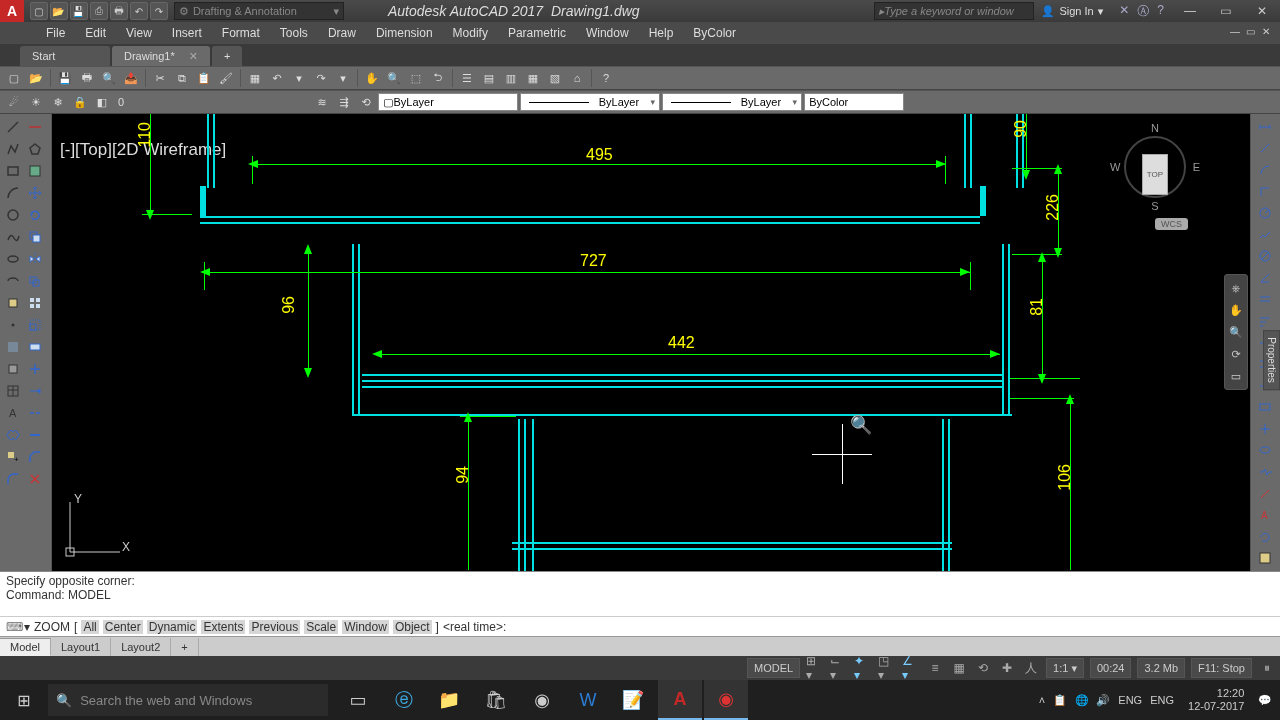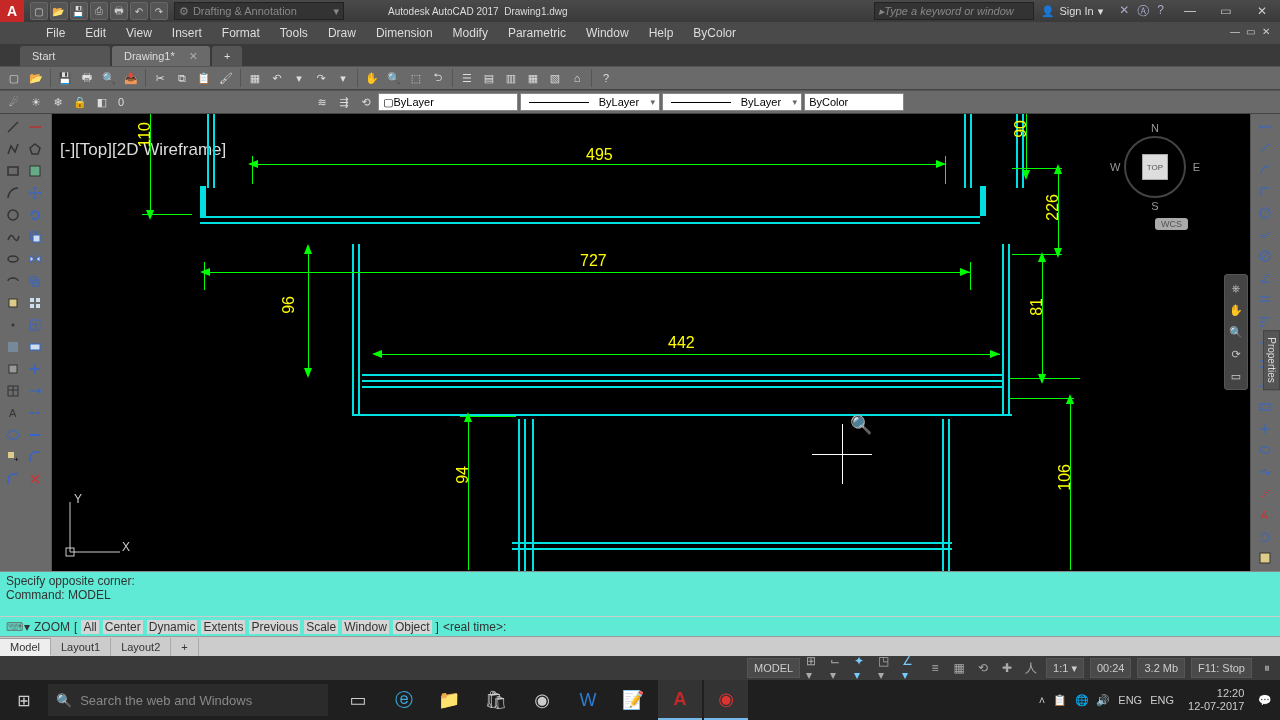--- a/index.html
+++ b/index.html
@@ -4,21 +4,21 @@
 <style>
 * { margin: 0; padding: 0; box-sizing: border-box; font-family: "Segoe UI", Tahoma, sans-serif; }
 body { width: 1280px; height: 720px; overflow: hidden; background: #505050; display: flex; flex-direction: column; font-size: 11px; }
 
 
 .titlebar { height: 22px; background: linear-gradient(#4a4a4a,#3a3a3a); display: flex; align-items: center; color: #ccc; }
 .titlebar .logo { width: 24px; height: 22px; background: #c62828; color:#fff; display:flex; align-items:center; justify-content:center; font-weight:bold; font-size:14px; }
 .qat { display:flex; gap:2px; padding:0 6px; }
 .qat-btn { width:18px; height:18px; background:#555; border:1px solid #666; border-radius:2px; display:flex; align-items:center; justify-content:center; color:#ccc; font-size:10px; cursor:pointer; }
 .workspace-dd { background:#333; border:1px solid #222; height:18px; width:170px; color:#888; padding:0 4px; display:flex; align-items:center; gap:4px; font-size:11px; }
-.title-text { flex:0 0 auto; color:#ddd; padding:0 14px; font-size:10px; margin-left:30px; }
+.title-text { flex:0 0 auto; color:#ddd; padding:0 14px; font-size:14px; margin-left:30px;font-style:italic; }
 .title-spacer { flex:1; }
 .search-box { background:#333; border:1px solid #222; width:160px; height:18px; color:#888; font-style:italic; padding:0 4px; display:flex; align-items:center; font-size:11px; }
 .signin { display:flex; align-items:center; gap:4px; padding:0 8px; color:#ddd; font-size:11px; }
 .title-icons { display:flex; gap:8px; padding:0 8px; color:#aac; font-size:12px; }
 .win-controls { display:flex; gap:0; }
 .win-btn { width:36px; height:22px; display:flex; align-items:center; justify-content:center; color:#ccc; font-size:12px; cursor:pointer; }
 
 
 .menubar { height:22px; background:#4a4a4a; display:flex; align-items:center; padding-left:36px; }
 .menu-item { padding:0 10px; color:#ddd; font-size:12px; height:22px; display:flex; align-items:center; cursor:pointer; }
@@ -48,21 +48,21 @@
 .lt-btn { width:20px; height:20px; background:#6a6a6a; border:1px solid transparent; display:flex; align-items:center; justify-content:center; color:#333; cursor:pointer; }
 .lt-btn svg { width:14px; height:14px; }
 .canvas-wrap { flex:1; position:relative; background:#000; }
 .canvas-label { position:absolute; top:4px; left:6px; color:#ddd; font-size:17px; background:rgba(0,0,0,0.3); padding:1px 2px;margin-top:21px; }
 .viewcube { position:absolute; top:8px; right:50px; width:90px; height:90px; }
 .viewcube .compass { position:absolute; inset:0; color:#999; font-size:11px; }
 .viewcube .n { position:absolute; top:0; left:50%; transform:translateX(-50%); }
 .viewcube .s { position:absolute; bottom:0; left:50%; transform:translateX(-50%); }
 .viewcube .e { position:absolute; right:0; top:50%; transform:translateY(-50%); }
 .viewcube .w { position:absolute; left:0; top:50%; transform:translateY(-50%); }
-.viewcube .cube { position:absolute; top:32px; left:32px; width:26px; height:26px; background:#ddd; color:#555; font-size:8px; display:flex; align-items:center; justify-content:center; border:1px solid #aaa; }
+.viewcube .cube { position:absolute; top:32px; left:32px; width:26px; height:41px; background:#ddd; color:#555; font-size:8px; display:flex; align-items:center; justify-content:center; border:1px solid #aaa; }
 .viewcube .ring { position:absolute; top:14px; left:14px; width:62px; height:62px; border:2px solid #444; border-radius:50%; }
 .wcs { position:absolute; top:104px; right:62px; background:#aaa; color:#555; font-size:9px; padding:1px 6px; border-radius:3px; }
 .navbar { position:absolute; top:160px; right:2px; width:24px; background:rgba(80,80,80,0.85); border:1px solid #555; border-radius:3px; display:flex; flex-direction:column; align-items:center; gap:4px; padding:4px 0; }
 .navbar div { width:18px; height:18px; color:#ccc; font-size:11px; display:flex; align-items:center; justify-content:center; cursor:pointer; }
 .right-tools { width:30px; background:#6a6a6a; display:flex; flex-direction:column; gap:2px; padding:3px; border-left:1px solid #555; }
 .rt-btn { width:22px; height:20px; display:flex; align-items:center; justify-content:center; color:#333; cursor:pointer; }
 .rt-btn svg { width:14px; height:14px; }
 .props-tab { position:absolute; right:0; top:50%; transform:translateY(-50%) rotate(0); writing-mode:vertical-rl; background:#555; color:#ddd; font-size:10px; padding:6px 2px; border:1px solid #444; cursor:pointer; }
 
 
@@ -75,21 +75,21 @@
 .dim-arrow-d { position:absolute; width:0; height:0; border-left:4px solid transparent; border-right:4px solid transparent; border-top:10px solid #00ff00; }
 .dim-text { position:absolute; color:#ffff00; font-size:16px; font-family:Arial; }
 .dim-text.v { writing-mode:vertical-rl; transform:rotate(180deg); }
 .crosshair { position:absolute; pointer-events:none; }
 .crosshair .h { position:absolute; width:60px; height:1px; background:#fff; }
 .crosshair .v { position:absolute; width:1px; height:60px; background:#fff; }
 .zoom-cursor { position:absolute; font-size:18px; color:#ccc; }
 .ucs { position:absolute; bottom:6px; left:8px; color:#ccc; font-size:12px; }
 
 
-.cmd-area { background:#5eead4; border-top:1px solid #888; font-family:Consolas,monospace; font-size:12px; color:#333; }
+.cmd-area { background:#ffffff; border-top:1px solid #888; font-family:Consolas,monospace; font-size:12px; color:#333; }
 .cmd-history { height:44px; padding:2px 6px; line-height:14px; overflow:hidden; }
 .cmd-line { height:20px; border-top:1px solid #ccc; display:flex; align-items:center; padding:0 6px; gap:4px; }
 .cmd-line .icon { width:14px; height:14px; color:#666; }
 .cmd-line .kw { background:#d6d6d6; padding:0 2px; color:#333; cursor:pointer; }
 
 
 .bottom-tabs { height:20px; background:#ccc; display:flex; align-items:center; border-top:1px solid #999; }
 .bt-tab { height:18px; padding:0 10px; font-size:11px; color:#333; border-right:1px solid #aaa; display:flex; align-items:center; cursor:pointer; }
 .bt-tab.active { background:#eee; border-top:1px solid #999; border-bottom:1px solid #eee; margin-bottom:-1px; }
 

